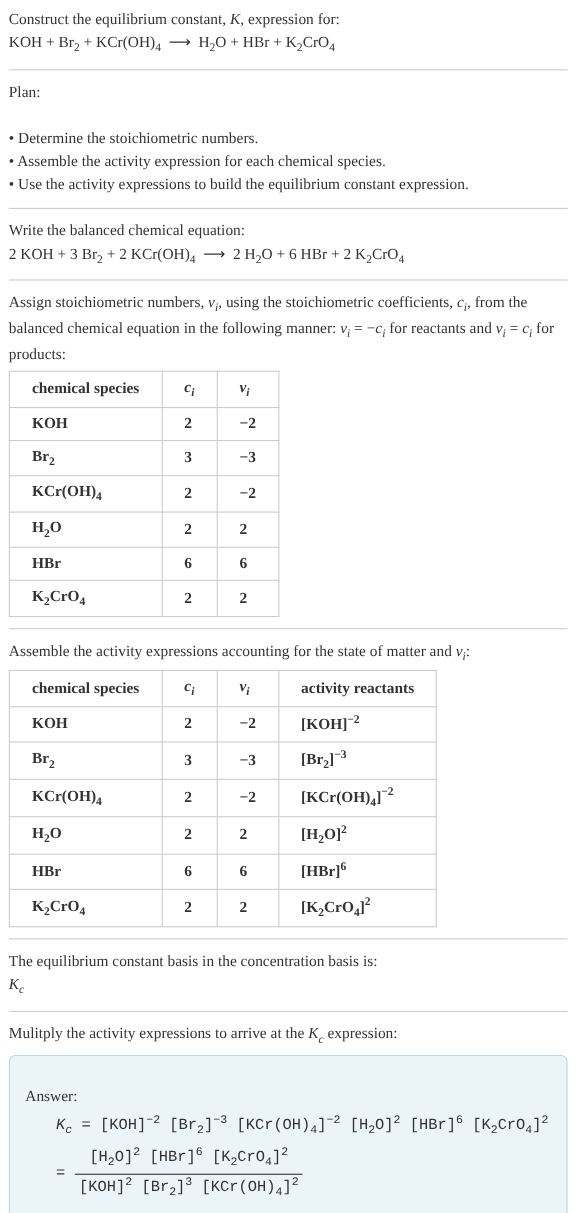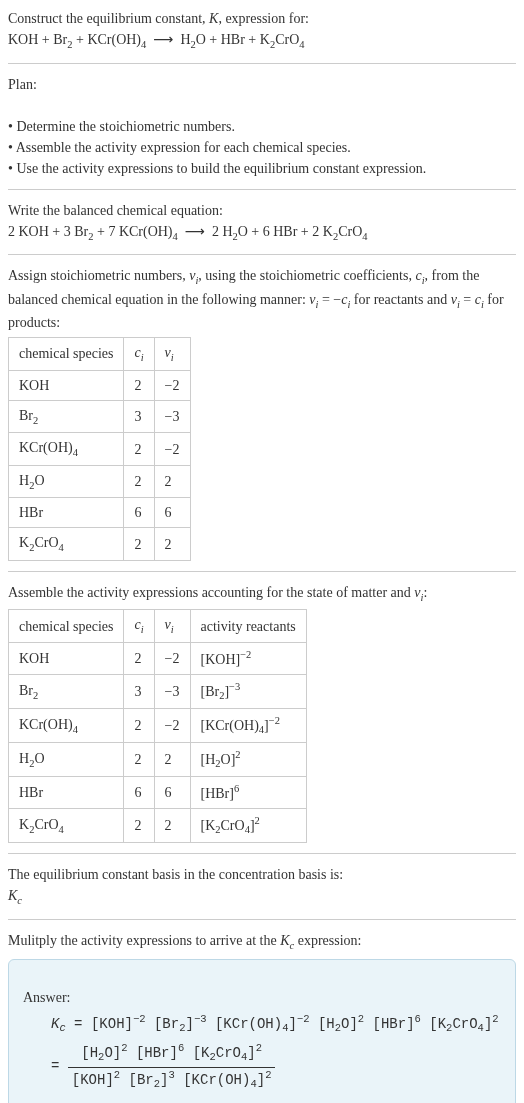--- a/index.html
+++ b/index.html
@@ -18,23 +18,23 @@
   }
   .sub { vertical-align: sub; font-size: 0.75em; }
   .sup { vertical-align: super; font-size: 0.75em; }
   .italic { font-style: italic; }
   table {
     border-collapse: collapse;
     margin-top: 4px;
   }
   td, th {
     border: 1px solid #ccc;
-    padding: 4px 10px;
+    padding: 4px 20px;
     text-align: left;
-    font-weight: normal;
+    font-weight: bold;
   }
   .answer-box {
     background: #eaf4f9;
     border: 1px solid #bdd8e6;
     border-radius: 6px;
     padding: 27px 14px;
     margin-top: 6px;
   }
   .answer-box .label {
     display: block;
@@ -77,21 +77,21 @@
   <span>• Determine the stoichiometric numbers.</span><br>
   <span>• Assemble the activity expression for each chemical species.</span><br>
   <span>• Use the activity expressions to build the equilibrium constant expression.</span>
 </div>
 
 <hr>
 
 <div>
   <span>Write the balanced chemical equation:</span><br>
   <span class="nowrap">
-    <span>2 KOH + 3 Br</span><span class="sub">2</span><span> + 7 KCr(OH)</span><span class="sub">4</span>
+    <span>2 KOH + 3 Br</span><span class="sub">2</span><span> + 2 KCr(OH)</span><span class="sub">4</span>
     &nbsp;<span>⟶</span>&nbsp;
     <span>2 H</span><span class="sub">2</span><span>O + 6 HBr + 2 K</span><span class="sub">2</span><span>CrO</span><span class="sub">4</span>
   </span>
 </div>
 
 <hr>
 
 <div>
   <span>Assign stoichiometric numbers, </span><span class="italic">ν</span><span class="sub italic">i</span><span>, using the stoichiometric coefficients, </span><span class="italic">c</span><span class="sub italic">i</span><span>, from the balanced chemical equation in the following manner: </span><span class="italic">ν</span><span class="sub italic">i</span><span> = −</span><span class="italic">c</span><span class="sub italic">i</span><span> for reactants and </span><span class="italic">ν</span><span class="sub italic">i</span><span> = </span><span class="italic">c</span><span class="sub italic">i</span><span> for products:</span>
 </div>

